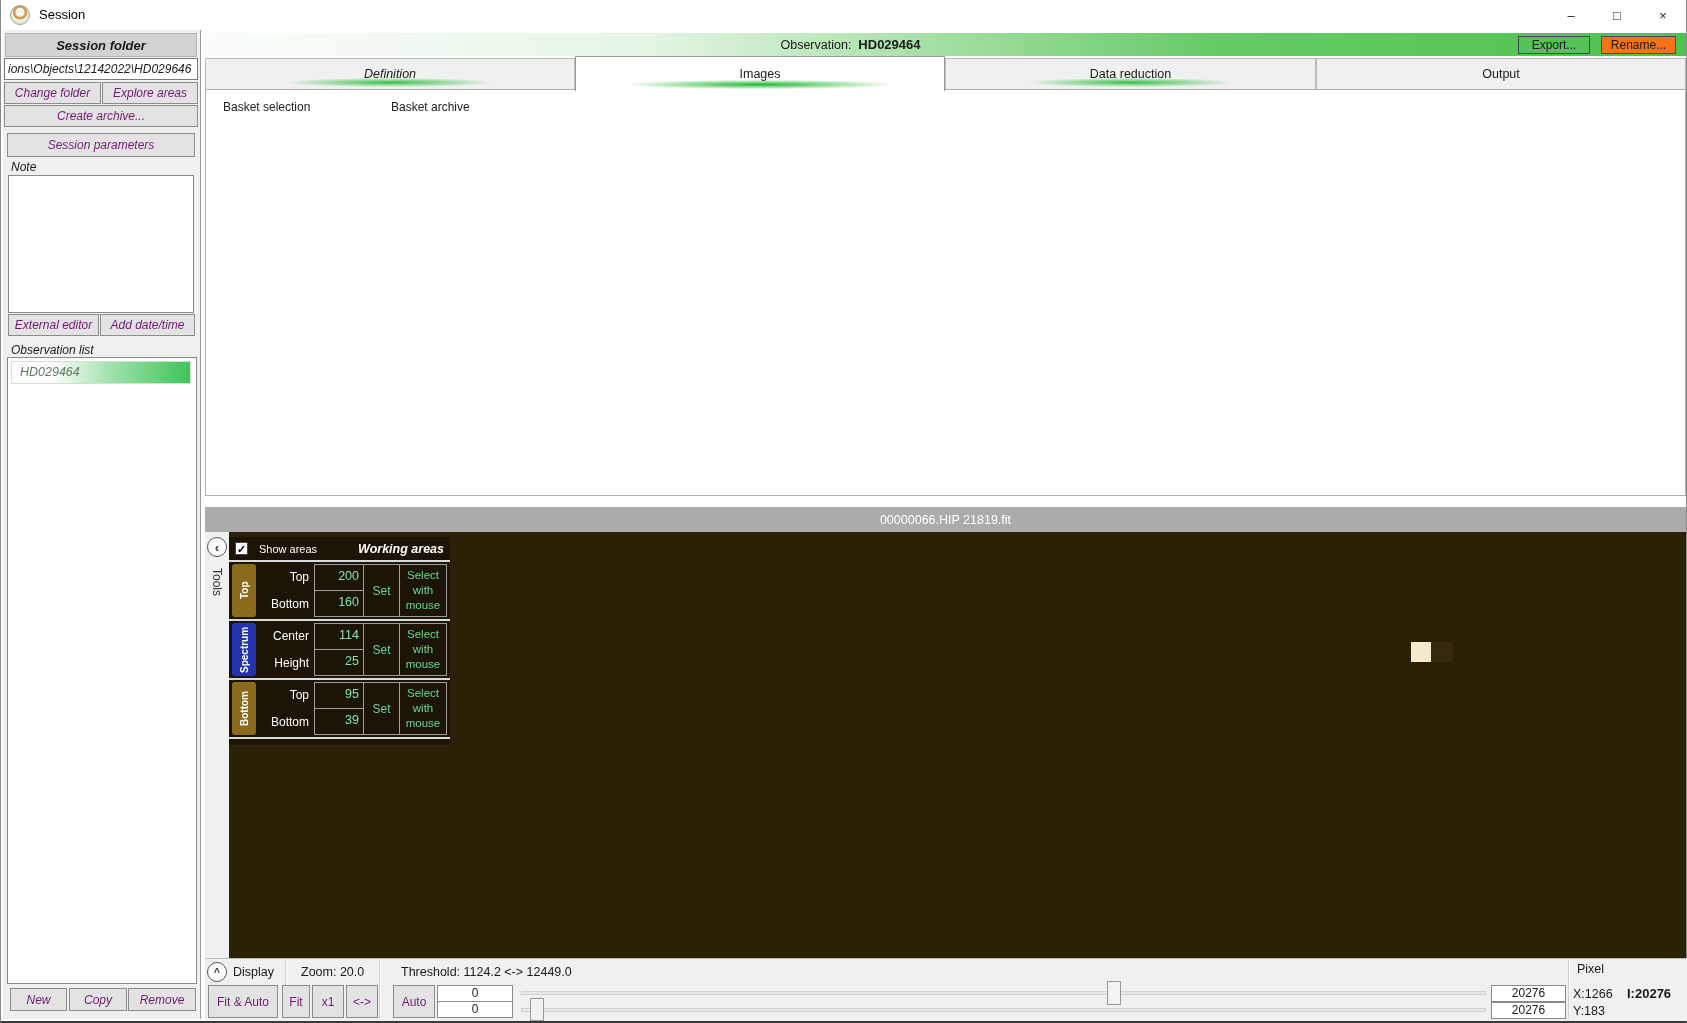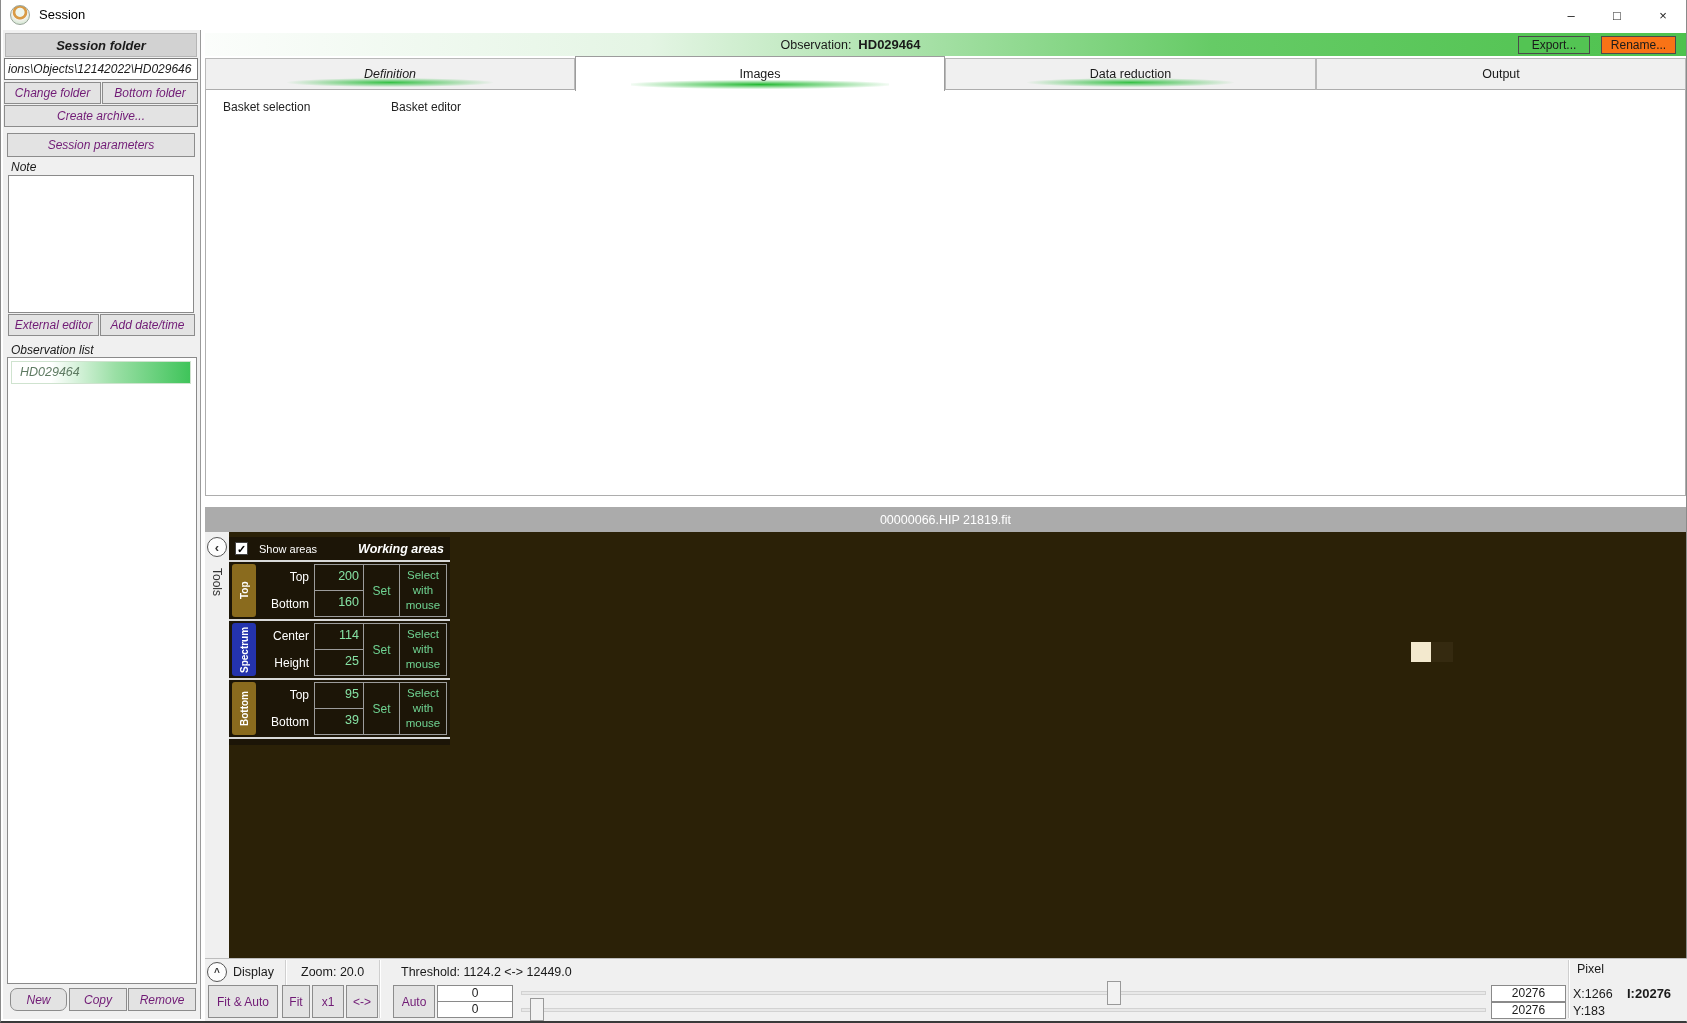--- a/index.html
+++ b/index.html
@@ -22,21 +22,21 @@
 .b-explore{left:99px;top:52px;width:96px;height:22px;}
 .b-create{left:1px;top:75px;width:194px;height:22px;}
 .b-params{left:4px;top:103px;width:188px;height:24px;}
 .note-label{position:absolute;left:8px;top:130px;font-size:12px;}
 .note-area{position:absolute;left:5px;top:145px;width:186px;height:138px;background:#fff;border:1px solid #8a8a8a;}
 .b-exted{left:5px;top:284px;width:91px;height:22px;}
 .b-adddt{left:97px;top:284px;width:95px;height:22px;}
 .obslist-label{position:absolute;left:8px;top:313px;font-size:12px;}
 .obslist-box{position:absolute;left:4px;top:327px;width:190px;height:627px;background:#fff;border:1px solid #8a8a8a;}
 .obs-item{position:absolute;left:3px;top:3px;width:180px;height:23px;background:linear-gradient(90deg,#ffffff 22%,#9adfa5 58%,#3fc45a 100%);border:1px solid #cfe3cf;font-size:12.5px;line-height:21px;padding-left:8px;color:#5e7a62;}
-.b-new{left:7px;top:958px;width:57px;height:23px;border-radius:7px;}
+.b-new{left:7px;top:958px;width:57px;height:23px;}
 .b-copy{left:66px;top:958px;width:58px;height:23px;}
 .b-rem{left:125px;top:958px;width:68px;height:23px;}
 
 .obs-bar{position:absolute;left:204px;top:33px;width:1481px;height:23px;background:linear-gradient(90deg,#fbfdfb 0%,#e4f5e4 30%,#66cb66 68%,#4ec24e 100%);}
 .obs-bar-text{position:absolute;left:0;right:190px;top:0;height:23px;display:flex;align-items:center;justify-content:center;gap:7px;font-size:12.5px;}
 .obs-value{font-weight:bold;font-size:13px;}
 .b-export{position:absolute;left:1517px;top:36px;width:72px;height:18px;background:#53c453;border:1px solid #4a4a4a;font-size:12px;display:flex;align-items:center;justify-content:center;}
 .b-rename{position:absolute;left:1600px;top:36px;width:75px;height:18px;background:#f97316;border:1px solid #4a4a4a;font-size:12px;display:flex;align-items:center;justify-content:center;}
 
 .tab{position:absolute;top:58px;height:32px;background:#f0f0f0;border:1px solid #b9b9b9;border-bottom:1px solid #adadad;display:flex;align-items:center;justify-content:center;font-size:12.5px;overflow:hidden;}
@@ -129,21 +129,21 @@
       <div class="wc">–</div>
       <div class="wc">□</div>
       <div class="wc">×</div>
     </div>
   </div>
 
   <div class="sidebar">
     <div class="sb-header">Session folder</div>
     <div class="path-input">ions\Objects\12142022\HD029646</div>
     <div class="btn abs b-change">Change folder</div>
-    <div class="btn abs b-explore">Bottom folder</div>
+    <div class="btn abs b-explore">Explore areas</div>
     <div class="btn abs b-create">Create archive...</div>
     <div class="btn abs b-params">Session parameters</div>
     <div class="note-label">Note</div>
     <div class="note-area"></div>
     <div class="btn abs b-exted">External editor</div>
     <div class="btn abs b-adddt">Add date/time</div>
     <div class="obslist-label">Observation list</div>
     <div class="obslist-box">
       <div class="obs-item">HD029464</div>
     </div>
@@ -181,21 +181,21 @@
   <div class="group-label gl-bsel">Basket selection</div>
   <div class="bsel-box">
     <div class="bk-item sel">Object</div>
     <div class="bk-item">Bias</div>
     <div class="bk-item">Dark</div>
     <div class="bk-item">Flat</div>
     <div class="bk-item">Calibration</div>
   </div>
   <div class="btn abs b-acqseq">Acquire sequence</div>
 
-  <div class="group-label gl-bcont">Basket editor</div>
+  <div class="group-label gl-bcont">Basket archive</div>
   <div class="bcont-box"></div>
   <div class="images-vert">Images</div>
   <div class="file-list">
     <div class="file-row focusrow">00000065.HIP 21819.fit</div>
     <div class="file-row selrow">00000066.HIP 21819.fit</div>
     <div class="file-row">00000067.HIP 21819.fit</div>
     <div class="file-row">00000068.HIP 21819.fit</div>
     <div class="file-row">00000069.HIP 21819.fit</div>
     <div class="file-row">00000070.HIP 21819.fit</div>
   </div>

